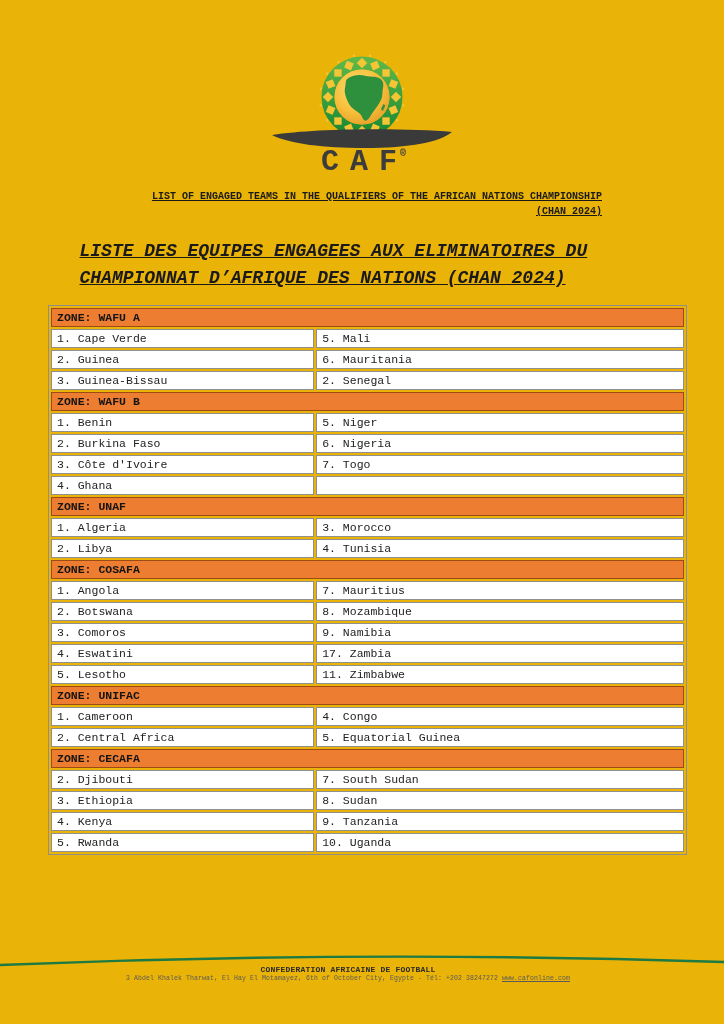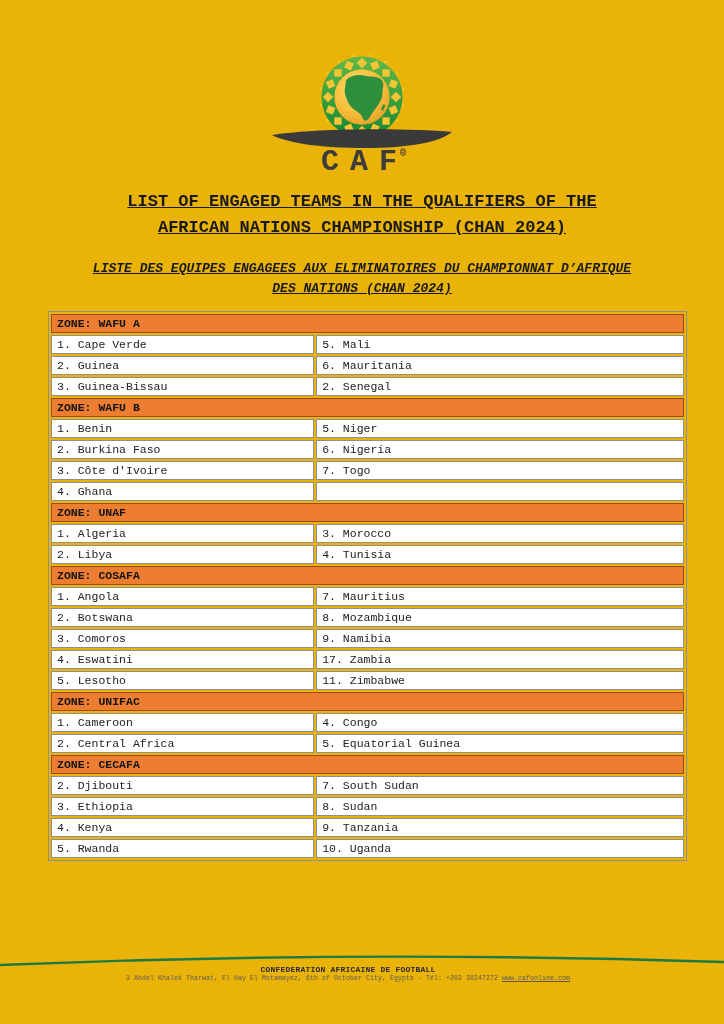--- a/index.html
+++ b/index.html
@@ -32,32 +32,31 @@
     letter-spacing: 0;
     position: relative;
     top: -14px;
     left: -8px;
   }
 
   
   .title-en {
     margin: 12px auto 0;
     width: 480px;
-    text-align: center;
-    font-size: 17px;
+    text-align: right;
+    font-size: 10px;
     font-weight: bold;
     line-height: 1.5;
     color: #1a1a1a;
   }
   .title-en span { text-decoration: underline; }
   .title-fr {
     margin: 19px auto 0;
     width: 565px;
-    text-align: center;
-    font-size: 13px;
+    font-size: 18px;
     font-weight: bold;
     font-style: italic;
     line-height: 1.5;
     color: #1a1a1a;
   }
   .title-fr span { text-decoration: underline; }
 
   
   table.zones {
     margin: 13px 0 0 48px;

